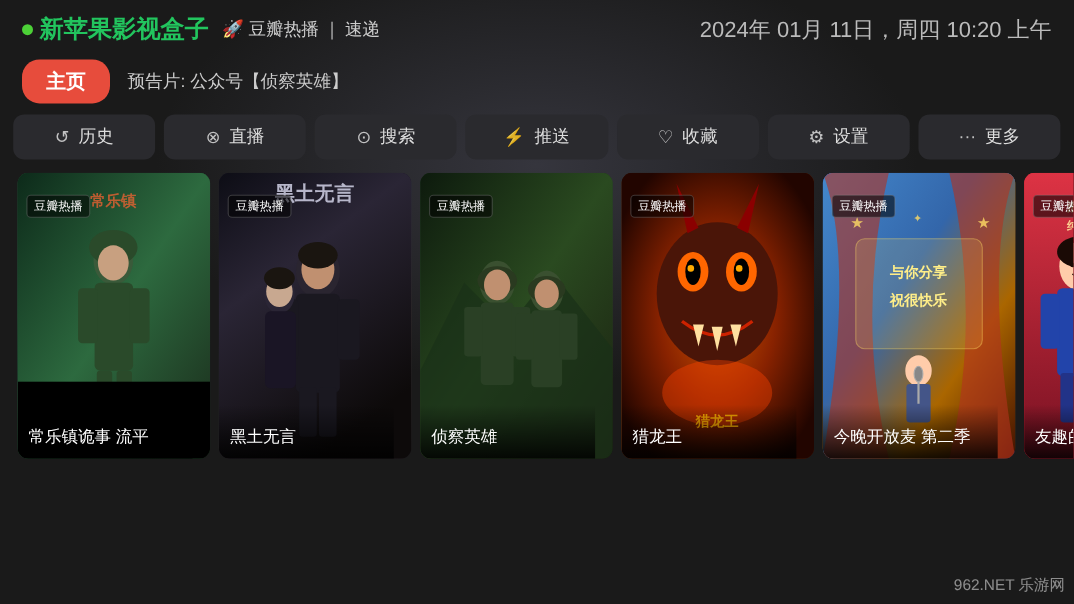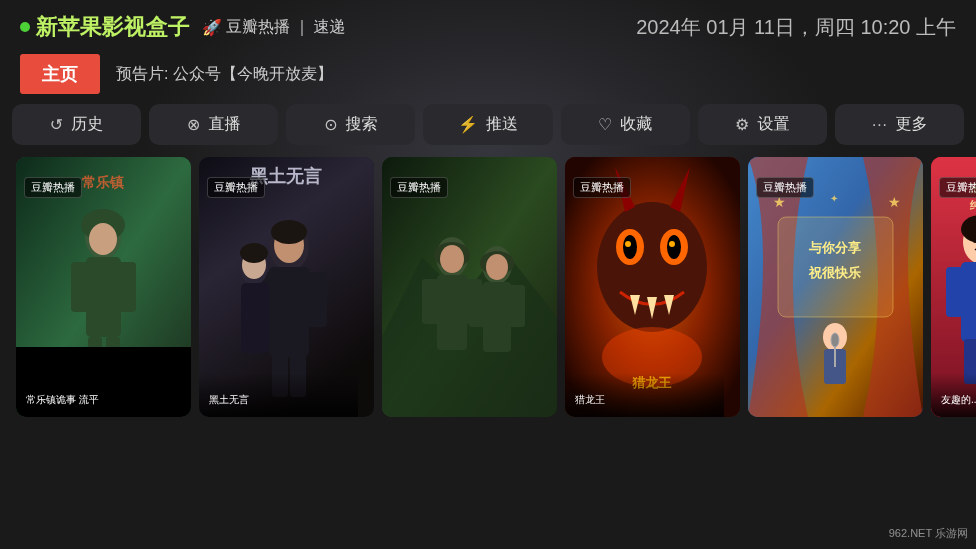--- a/index.html
+++ b/index.html
@@ -39,21 +39,21 @@
 
     .header-left {
       display: flex;
       align-items: center;
       gap: 12px;
     }
 
     .app-title {
       font-size: 22px;
       font-weight: bold;
-      color: #bef264;
+      color: #22c55e;
       display: flex;
       align-items: center;
       gap: 6px;
     }
 
     .app-title-dot {
       width: 10px;
       height: 10px;
       background: #4cd137;
       border-radius: 50%;
@@ -82,21 +82,21 @@
       padding: 4px 20px 10px 20px;
       gap: 16px;
     }
 
     .nav-home {
       background: #e74c3c;
       color: #fff;
       font-size: 18px;
       font-weight: bold;
       padding: 8px 22px;
-      border-radius: 3px;
+      border-radius: 16px;
     }
 
     .nav-announcement {
       font-size: 16px;
       color: #ccc;
     }
 
     
     .menubar {
       position: relative;
@@ -187,32 +187,32 @@
       z-index: 2;
     }
 
     .movie-title {
       position: absolute;
       bottom: 0;
       left: 0;
       right: 16px;
       padding: 20px 10px 10px 10px;
       background: linear-gradient(transparent, rgba(0,0,0,0.85));
-      font-size: 10px;
+      font-size: 15px;
       color: #fff;
       z-index: 2;
       font-weight: 500;
     }
 
     
     .watermark {
       position: absolute;
       bottom: 8px;
       right: 8px;
-      font-size: 11px;
+      font-size: 14px;
       color: rgba(255,255,255,0.5);
       z-index: 10;
     }
 
     
     .card-1 { background: linear-gradient(135deg, #1a4a2e 0%, #2d7a4f 30%, #1a3a2a 60%, #0d2a1a 100%); }
     .card-2 { background: linear-gradient(135deg, #1a1a2e 0%, #2a2a3e 40%, #3a3030 70%, #1a1515 100%); }
     .card-3 { background: linear-gradient(135deg, #1a3020 0%, #2a5a30 30%, #3a4a2a 60%, #1a2010 100%); }
     .card-4 { background: linear-gradient(135deg, #3a1a0a 0%, #6a2a10 30%, #8a3a0a 50%, #4a1a05 100%); }
     .card-5 { background: linear-gradient(135deg, #3a6aaa 0%, #4a8abb 20%, #cc8822 50%, #884400 80%, #442200 100%); }
@@ -232,21 +232,21 @@
       <span>豆瓣热播</span>
       <span>｜</span>
       <span>速递</span>
     </div>
   </div>
   <div class="header-time">2024年 01月 11日，周四 10:20 上午</div>
 </div>
 
 <div class="navbar">
   <div class="nav-home">主页</div>
-  <div class="nav-announcement">预告片: 公众号【今晚开放麦】</div>
+  <div class="nav-announcement">预告片: 公众号【侦察英雄】</div>
 </div>
 
 <div class="menubar">
 <div class="menu-item">
       <span class="menu-icon">↺</span>
       <span>历史</span>
     </div>
     <div class="menu-item">
       <span class="menu-icon">⊗</span>
       <span>直播</span>
@@ -357,20 +357,21 @@
       <ellipse cx="70" cy="102" rx="12" ry="14" fill="#c09070"></ellipse>
 
       <ellipse cx="115" cy="108" rx="15" ry="19" fill="#3a5030"></ellipse>
       <rect x="101" y="125" width="28" height="70" rx="4" fill="#2a4025"></rect>
       <rect x="87" y="128" width="16" height="42" rx="3" fill="#2a4025"></rect>
       <rect x="127" y="128" width="16" height="42" rx="3" fill="#2a4025"></rect>
       <ellipse cx="115" cy="106" rx="17" ry="12" fill="#2a3a20"></ellipse>
       <ellipse cx="115" cy="110" rx="11" ry="13" fill="#c09070"></ellipse>
     </svg></div>
       <div class="movie-badge">豆瓣热播</div>
+      <div class="movie-title">侦察英雄</div>
     </div>
     <div class="movie-card card-4">
       <div class="movie-card-bg"><svg width="175" height="260" viewBox="0 0 175 260" xmlns="http://www.w3.org/2000/svg">
       <rect width="175" height="260" fill="#2a1005"></rect>
       <defs>
         <radialGradient id="g4" cx="50%" cy="50%" r="60%">
           <stop offset="0%" stop-color="#cc5500"></stop>
           <stop offset="50%" stop-color="#882200"></stop>
           <stop offset="100%" stop-color="#220500"></stop>
         </radialGradient>
@@ -425,20 +426,21 @@
       <rect x="76" y="192" width="22" height="35" rx="3" fill="#445588"></rect>
 
       <line x1="87" y1="185" x2="87" y2="210" stroke="#aaa" stroke-width="2"></line>
       <ellipse cx="87" cy="183" rx="4" ry="7" fill="#888" stroke="#aaa" stroke-width="1"></ellipse>
 
       <text x="25" y="50" fill="rgba(255,220,100,0.8)" font-size="14">★</text>
       <text x="140" y="50" fill="rgba(255,220,100,0.8)" font-size="14">★</text>
       <text x="82" y="45" fill="rgba(255,220,100,0.8)" font-size="10">✦</text>
     </svg></div>
       <div class="movie-badge">豆瓣热播</div>
+      <div class="movie-title">今晚开放麦 第二季</div>
     </div>
     <div class="movie-card card-6">
       <div class="movie-card-bg"><svg width="100" height="260" viewBox="0 0 100 260" xmlns="http://www.w3.org/2000/svg">
       <rect width="100" height="260" fill="#cc2233"></rect>
       <defs>
         <linearGradient id="g6" x1="0" y1="0" x2="0" y2="1">
           <stop offset="0%" stop-color="#dd3344"></stop>
           <stop offset="100%" stop-color="#771122"></stop>
         </linearGradient>
       </defs>

